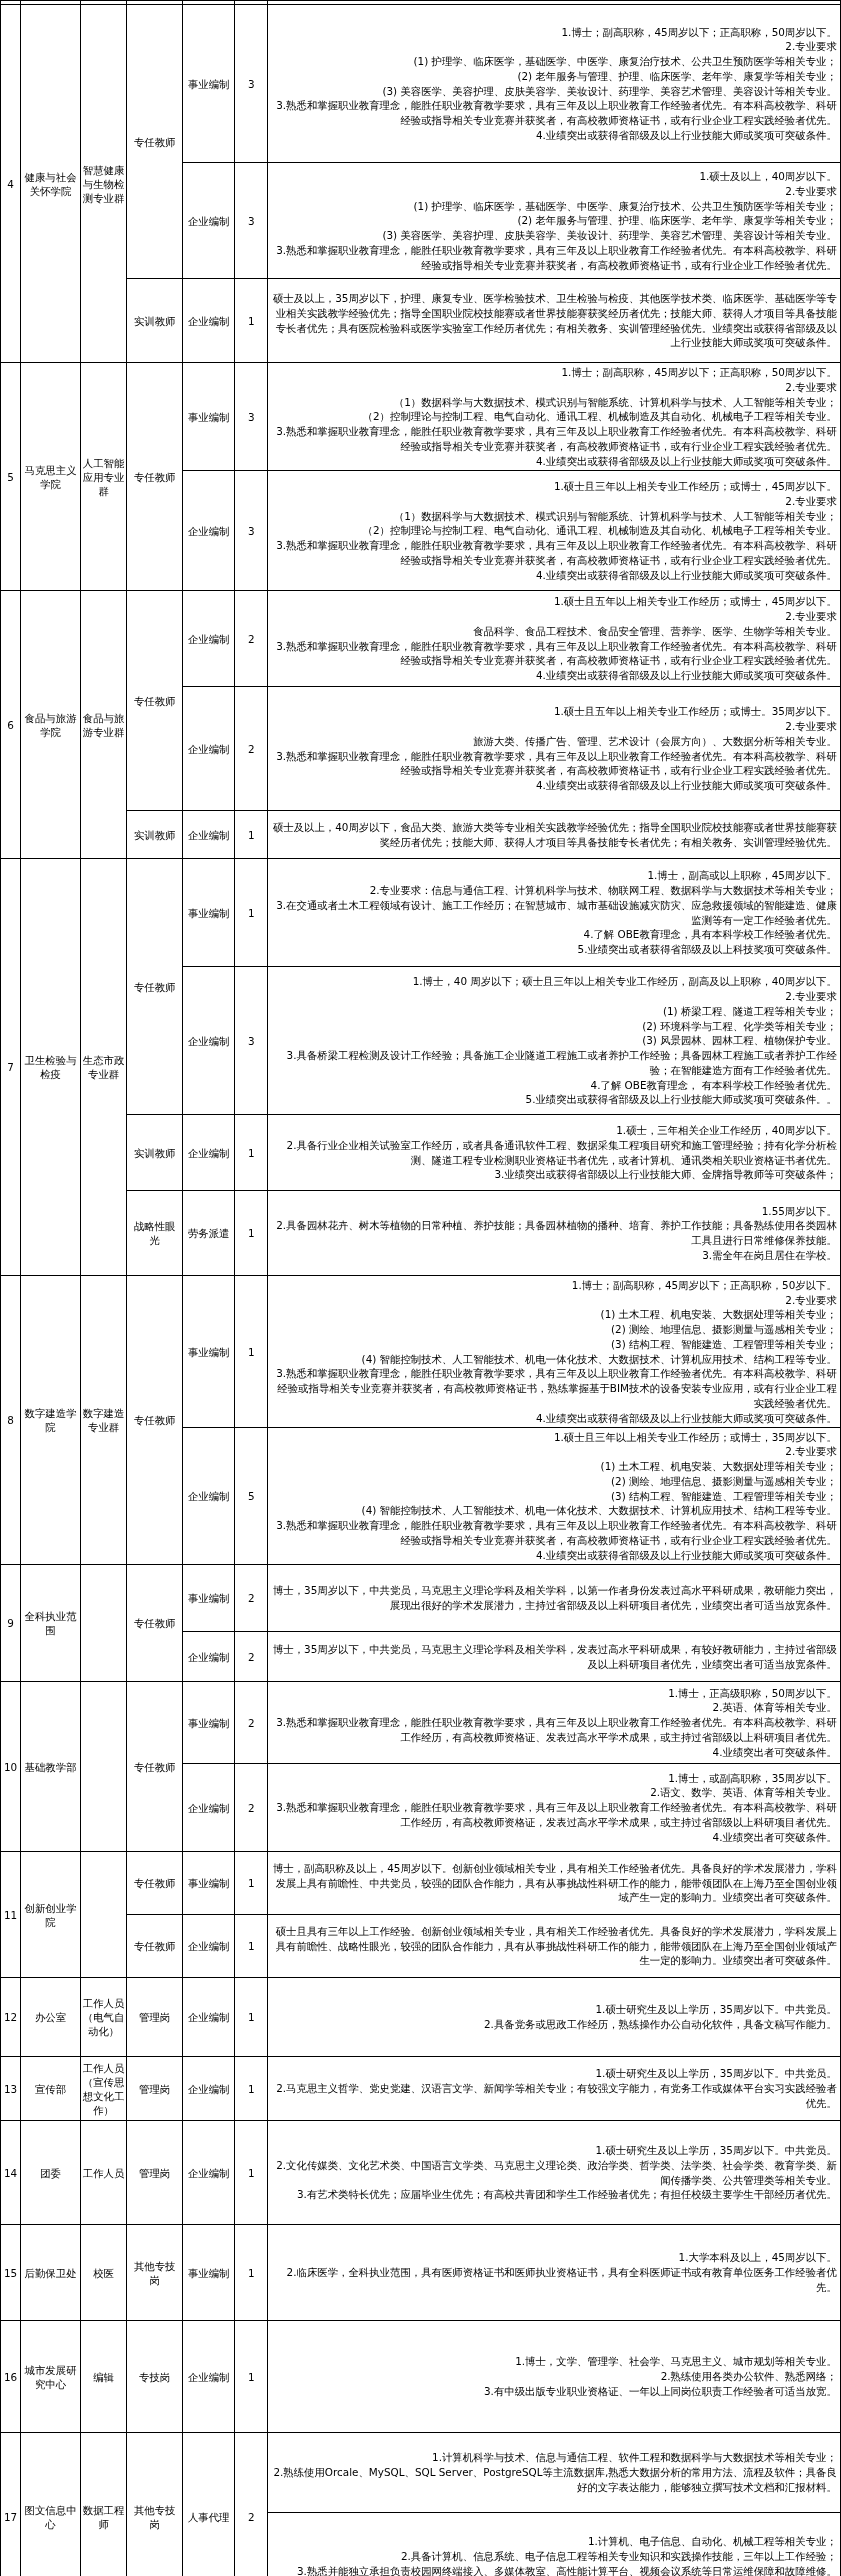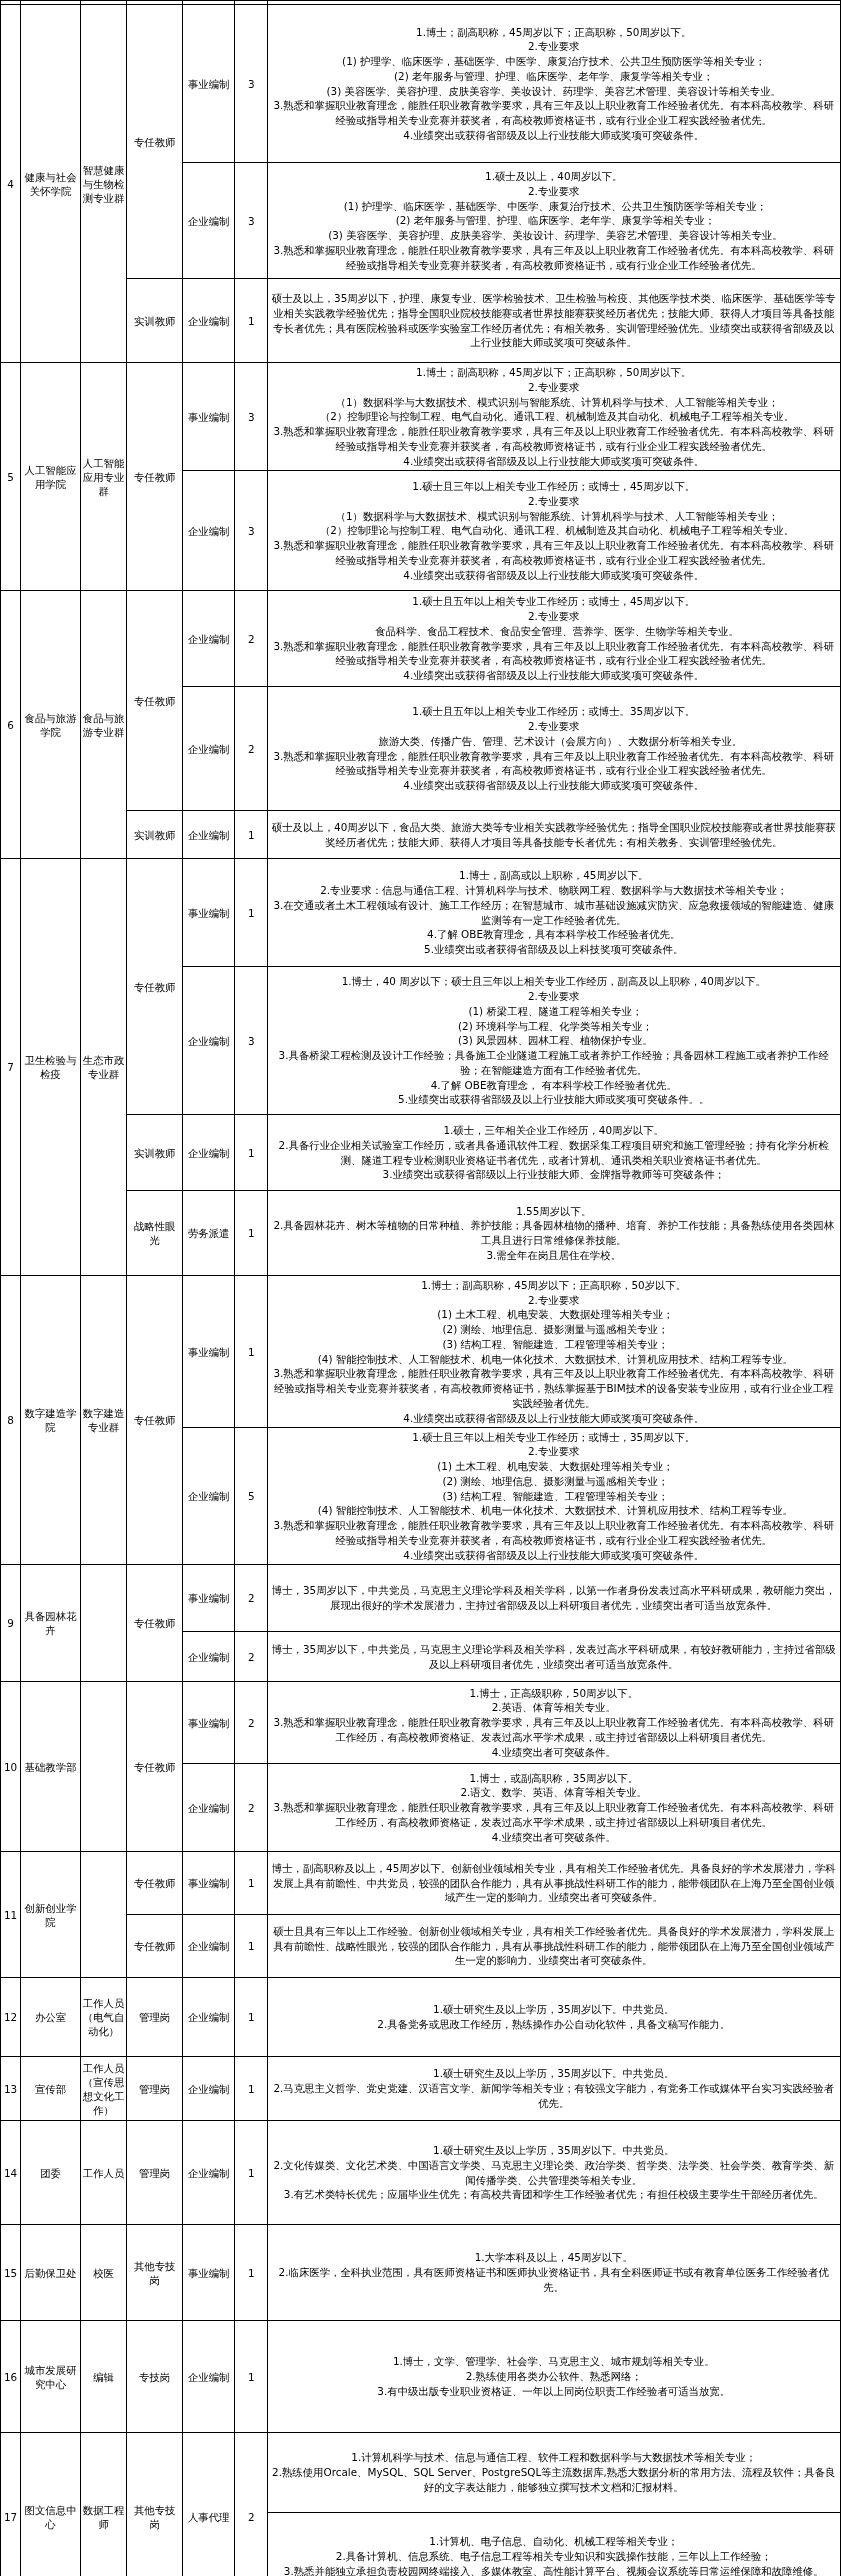--- a/index.html
+++ b/index.html
@@ -3,21 +3,21 @@
 <meta charset="utf-8">
 <style>
   :root{
     --bg:#ffffff; --line:#000000; --txt:#000000;
   }
   html,body{margin:0;padding:0;background:var(--bg);}
   body{font-family:"DejaVu Sans","Liberation Sans",sans-serif;color:var(--txt);}
   table{border-collapse:collapse;table-layout:fixed;width:841px;border:1.6px solid var(--line);}
   td{border:0.8px solid var(--line);font-size:10.4px;vertical-align:middle;word-break:break-all;overflow:hidden;}
   td.c-center{text-align:center;padding:1.6px;line-height:1.35;}
-  td.c-req{text-align:center;padding:1.6px 3.2px 1.6px 2.4px;line-height:1.42;white-space:pre-wrap;}
+  td.c-req{text-align:right;padding:1.6px 3.2px 1.6px 2.4px;line-height:1.42;white-space:pre-wrap;}
   tr.grp-top td{border-top:1.6px solid var(--line);}
   tr.partial td{border-top-width:0.8px;}
 </style>
 </head>
 <body>
 
 <table>
   <colgroup>
     <col style="width:20px">
       <col style="width:60px">
@@ -63,21 +63,21 @@
 3.熟悉和掌握职业教育理念，能胜任职业教育教学要求，具有三年及以上职业教育工作经验者优先。有本科高校教学、科研经验或指导相关专业竞赛并获奖者，有高校教师资格证书，或有行业企业工作经验者优先。</td>
       </tr>
       <tr style="height: 84px;">
         <td class="c-center">实训教师</td>
         <td class="c-center">企业编制</td>
         <td class="c-center">1</td>
         <td class="c-req">硕士及以上，35周岁以下，护理、康复专业、医学检验技术、卫生检验与检疫、其他医学技术类、临床医学、基础医学等专业相关实践教学经验优先；指导全国职业院校技能赛或者世界技能赛获奖经历者优先；技能大师、获得人才项目等具备技能专长者优先；具有医院检验科或医学实验室工作经历者优先；有相关教务、实训管理经验优先。业绩突出或获得省部级及以上行业技能大师或奖项可突破条件。</td>
       </tr>
       <tr class="grp-top" style="height: 108px;">
         <td class="c-center" rowspan="2">5</td>
-        <td class="c-center" rowspan="2">人工智能应用学院</td>
+        <td class="c-center" rowspan="2">马克思主义学院</td>
         <td class="c-center" rowspan="2">人工智能应用专业群</td>
         <td class="c-center" rowspan="2">专任教师</td>
         <td class="c-center">事业编制</td>
         <td class="c-center">3</td>
         <td class="c-req">1.博士；副高职称，45周岁以下；正高职称，50周岁以下。
 2.专业要求
   （1）数据科学与大数据技术、模式识别与智能系统、计算机科学与技术、人工智能等相关专业；
   （2）控制理论与控制工程、电气自动化、通讯工程、机械制造及其自动化、机械电子工程等相关专业。
 3.熟悉和掌握职业教育理念，能胜任职业教育教学要求，具有三年及以上职业教育工作经验者优先。有本科高校教学、科研经验或指导相关专业竞赛并获奖者，有高校教师资格证书，或有行业企业工程实践经验者优先。
 4.业绩突出或获得省部级及以上行业技能大师或奖项可突破条件。</td>
@@ -184,21 +184,21 @@
 2.专业要求
  (1) 土木工程、机电安装、大数据处理等相关专业；
  (2) 测绘、地理信息、摄影测量与遥感相关专业；
  (3) 结构工程、智能建造、工程管理等相关专业；
  (4) 智能控制技术、人工智能技术、机电一体化技术、大数据技术、计算机应用技术、结构工程等专业。
 3.熟悉和掌握职业教育理念，能胜任职业教育教学要求，具有三年及以上职业教育工作经验者优先。有本科高校教学、科研经验或指导相关专业竞赛并获奖者，有高校教师资格证书，或有行业企业工程实践经验者优先。
 4.业绩突出或获得省部级及以上行业技能大师或奖项可突破条件。</td>
       </tr>
       <tr class="grp-top" style="height: 67px;">
         <td class="c-center" rowspan="2">9</td>
-        <td class="c-center" rowspan="2">具备园林花卉</td>
+        <td class="c-center" rowspan="2">全科执业范围</td>
         <td class="c-center" rowspan="2"></td>
         <td class="c-center" rowspan="2">专任教师</td>
         <td class="c-center">事业编制</td>
         <td class="c-center">2</td>
         <td class="c-req">博士，35周岁以下，中共党员，马克思主义理论学科及相关学科，以第一作者身份发表过高水平科研成果，教研能力突出，展现出很好的学术发展潜力，主持过省部级及以上科研项目者优先，业绩突出者可适当放宽条件。</td>
       </tr>
       <tr style="height: 50px;">
         <td class="c-center">企业编制</td>
         <td class="c-center">2</td>
         <td class="c-req">博士，35周岁以下，中共党员，马克思主义理论学科及相关学科，发表过高水平科研成果，有较好教研能力，主持过省部级及以上科研项目者优先，业绩突出者可适当放宽条件。</td>

